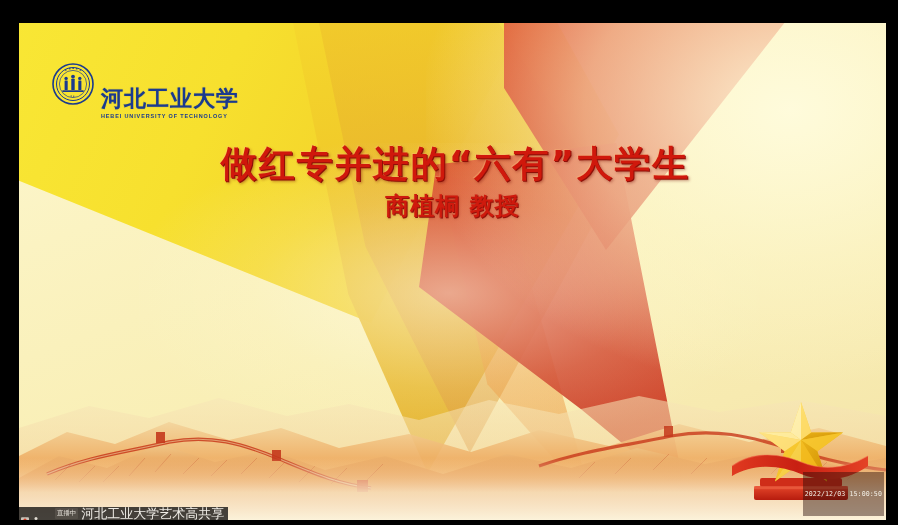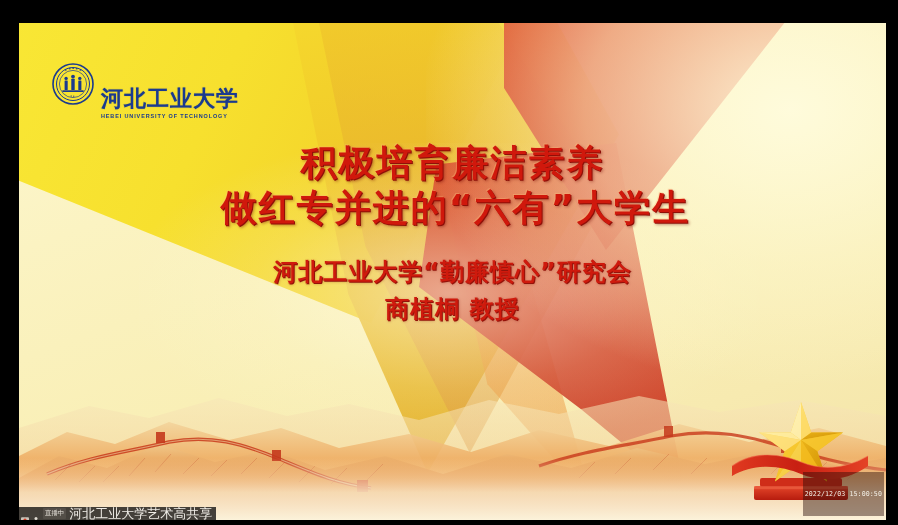--- a/index.html
+++ b/index.html
@@ -229,20 +229,21 @@
     display: block;
   }
   .live-tag {
     font-size: 6.4px;
     color: #e8e4dc;
     background: rgba(90,84,78,.75);
     padding: 1px 2px;
     border-radius: 1px;
     white-space: nowrap;
     font-family: "DejaVu Sans", "Liberation Sans", sans-serif;
+    margin-left: 12px;
   }
   .live-title {
     font-size: 13px;
     color: #efece6;
     white-space: nowrap;
     font-family: "DejaVu Sans", "Liberation Sans", sans-serif;
   }
 
   .timestamp {
     position: absolute;
@@ -366,23 +367,21 @@
           </g>
         </svg>
       </span>
       <span class="logo-word">
         <span class="logo-cn">河北工业大学</span>
         <span class="logo-en">HEBEI UNIVERSITY OF TECHNOLOGY</span>
       </span>
     </div>
 
     <div class="text-stack">
-      <div class="title-line title-1">积极培育廉洁素养</div>
       <div class="title-line title-2">做红专并进的“六有”大学生</div>
-      <div class="sub-line sub-1">河北工业大学“勤廉慎心”研究会</div>
       <div class="sub-line sub-2">商植桐 教授</div>
     </div>
 
     <div class="emblem">
       <svg viewBox="0 0 150 120" aria-hidden="true">
         <defs>
           <linearGradient id="starG" x1="0" y1="0" x2="1" y2="1">
             <stop offset="0%" stop-color="#ffe98a"></stop>
             <stop offset="35%" stop-color="#f8cf3c"></stop>
             <stop offset="70%" stop-color="#eeb013"></stop>

